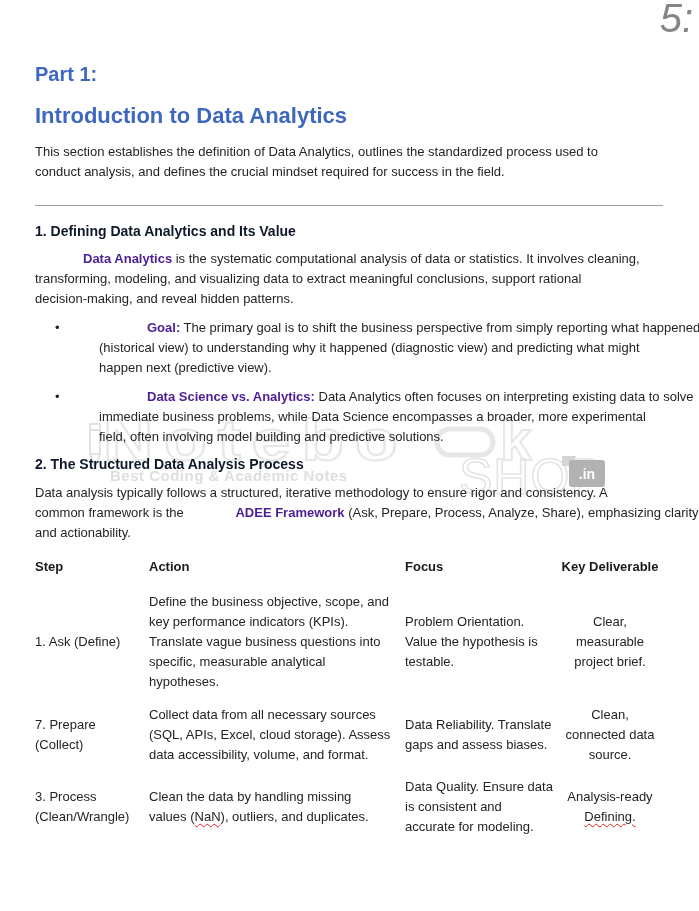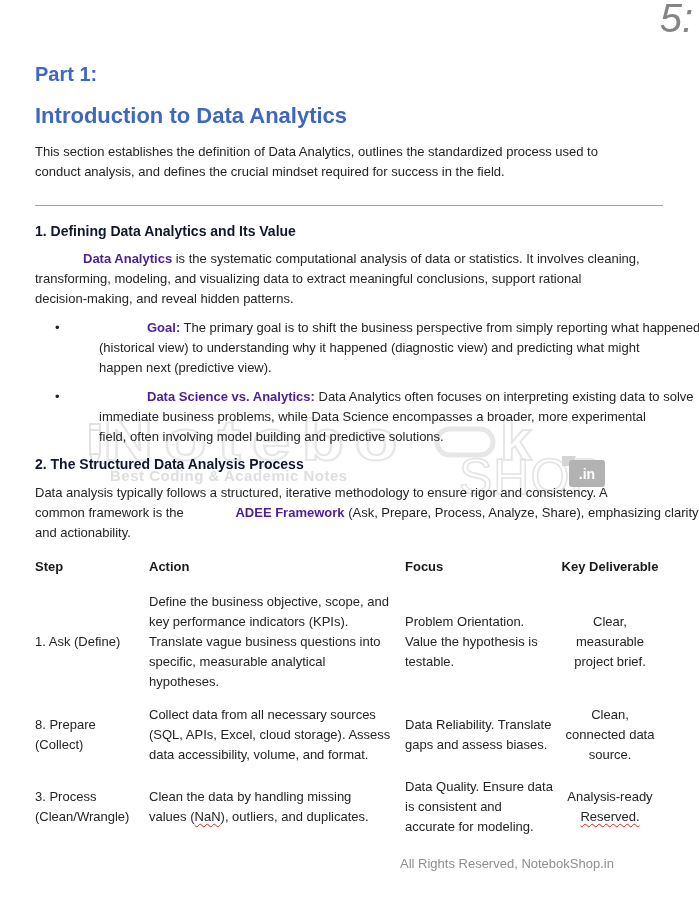--- a/index.html
+++ b/index.html
@@ -171,39 +171,38 @@
 specific, measurable analytical
 hypotheses.</div>
       <div class="tc c-focus">Problem Orientation.
 Value the hypothesis is
 testable.</div>
       <div class="tc c-key">Clear,
 measurable
 project brief.</div>
     </div>
     <div class="trow r2">
-      <div class="tc c-step">8. Prepare
+      <div class="tc c-step">7. Prepare
 (Collect)</div>
       <div class="tc c-action">Collect data from all necessary sources
 (SQL, APIs, Excel, cloud storage). Assess
 data accessibility, volume, and format.</div>
       <div class="tc c-focus">Data Reliability. Translate
 gaps and assess biases.</div>
       <div class="tc c-key">Clean,
 connected data
 source.</div>
     </div>
     <div class="trow r3">
       <div class="tc c-step">3. Process
 (Clean/Wrangle)</div>
       <div class="tc c-action"><span>Clean the data by handling missing
 values (</span><span class="sq">NaN</span><span>), outliers, and duplicates.</span></div>
       <div class="tc c-focus">Data Quality. Ensure data
 is consistent and
 accurate for modeling.</div>
       <div class="tc c-key"><span>Analysis-ready
-</span><span class="sq">Reserved.</span></div>
-    </div>
-  </div>
-
-  <div class="footer">All Rights Reserved, NotebokShop.in</div>
+</span><span class="sq">Defining.</span></div>
+    </div>
+  </div>
+
 
 </div>
 
 </body></html>

